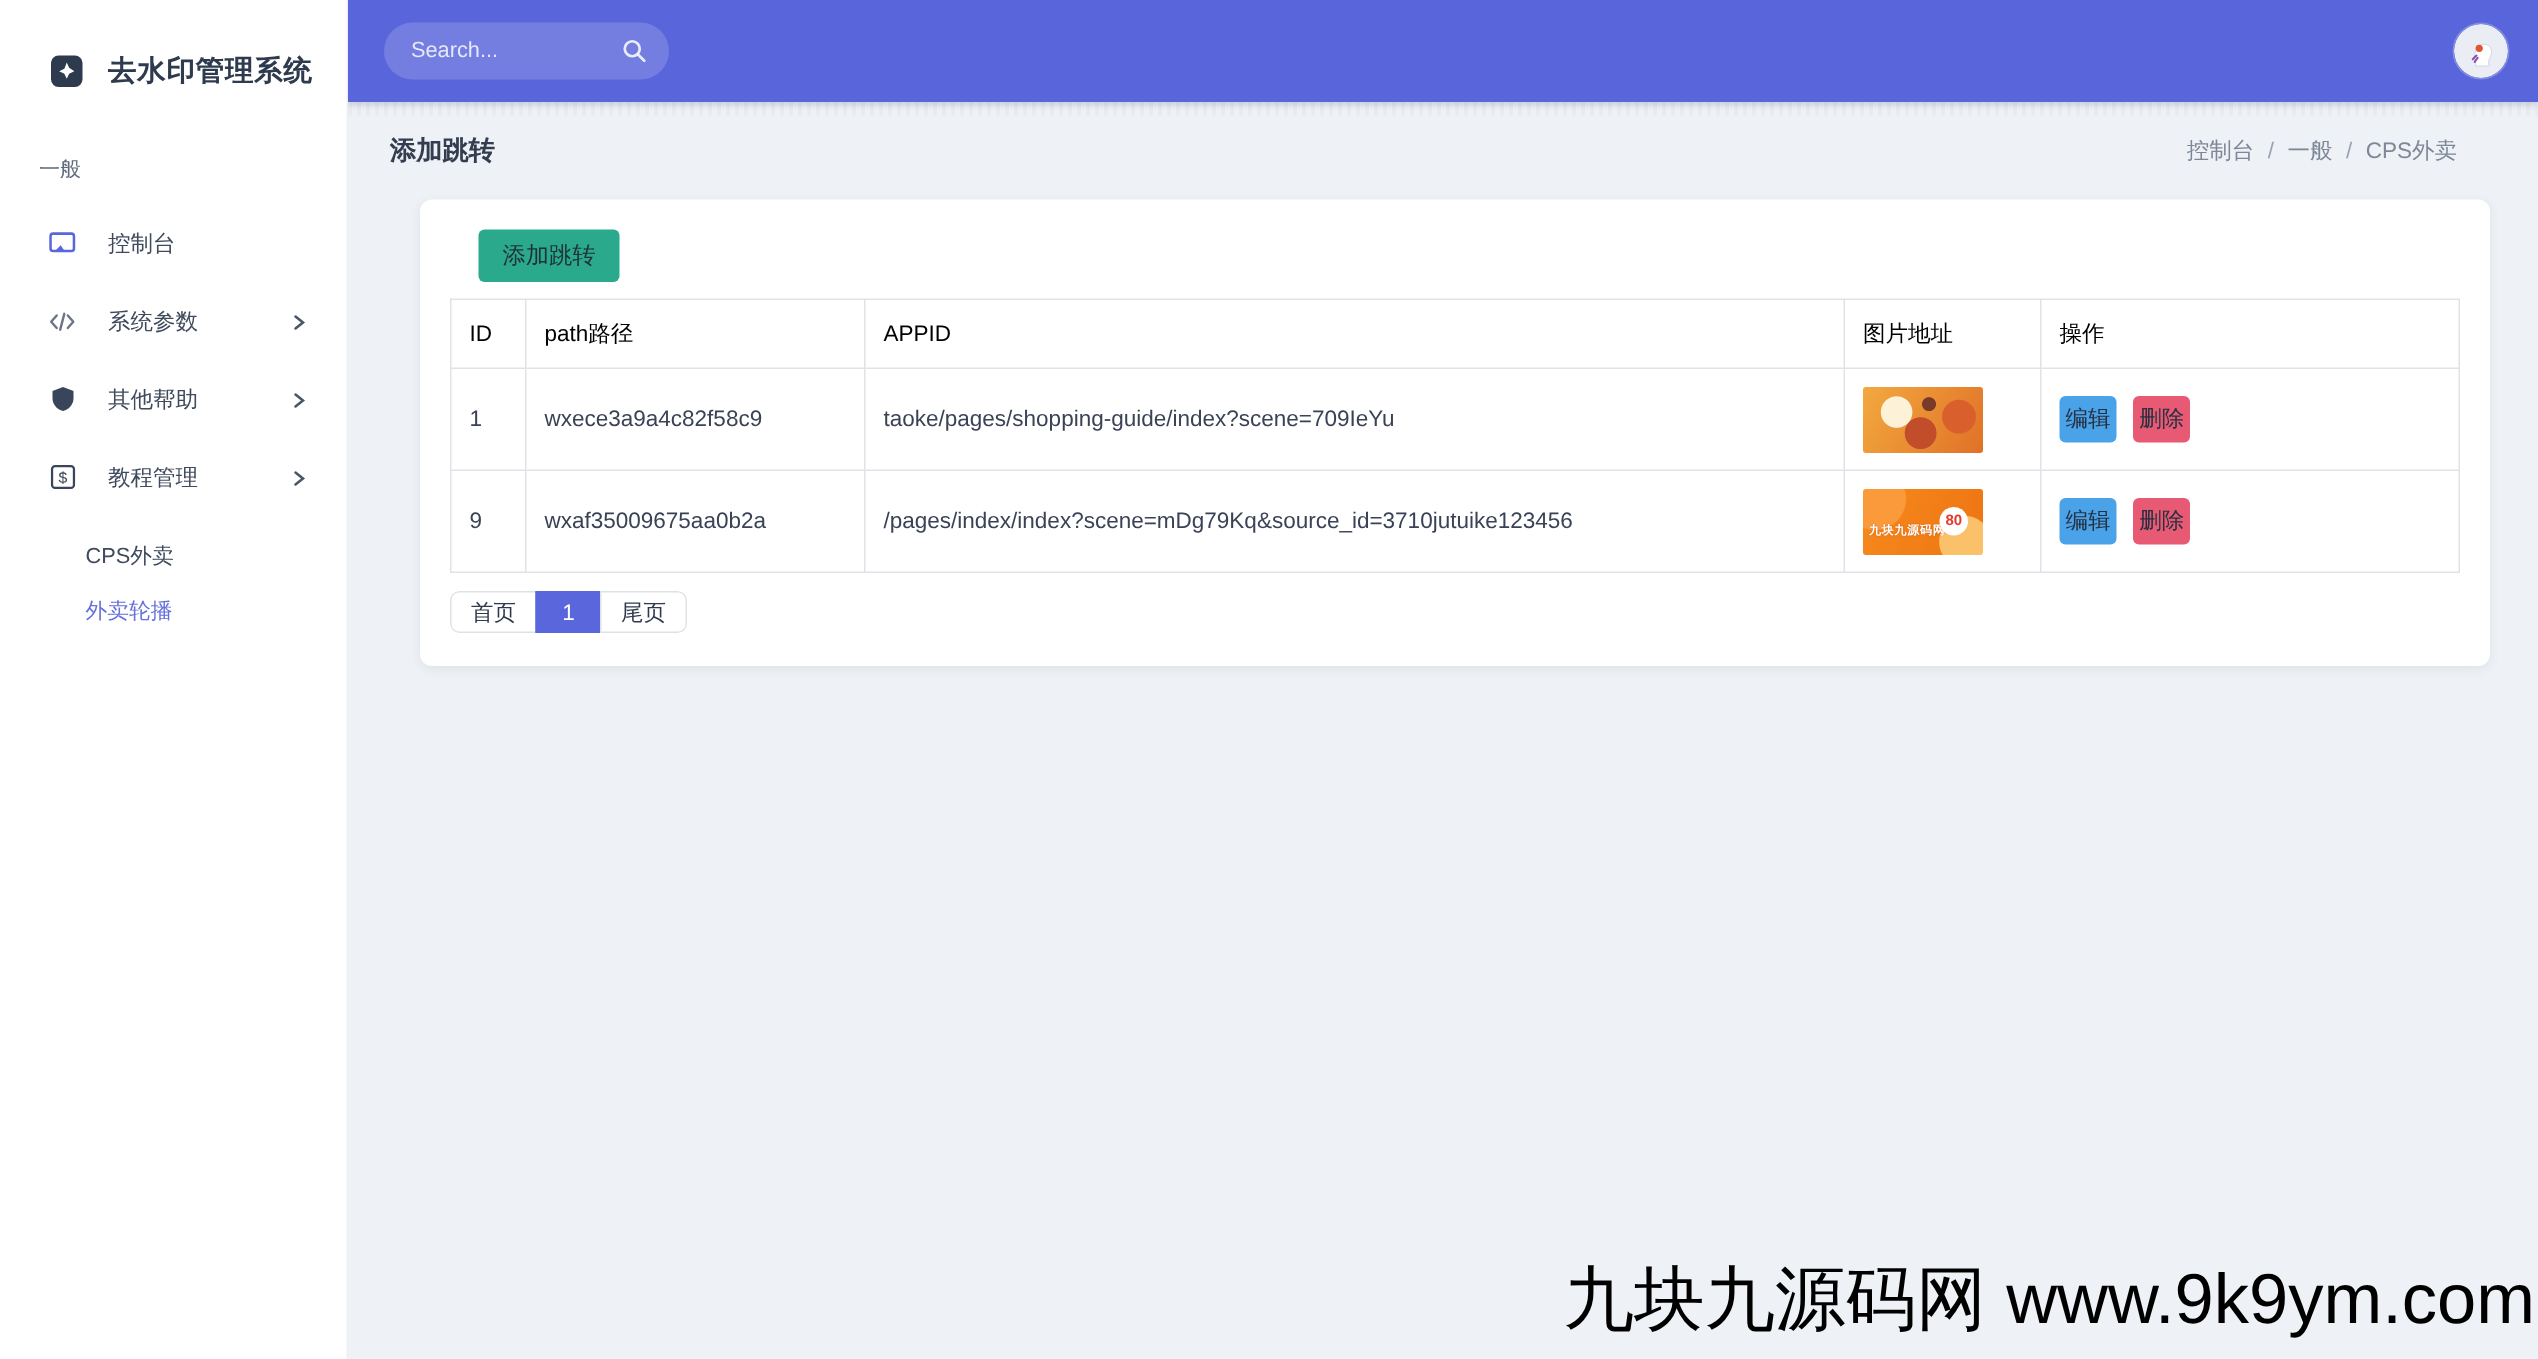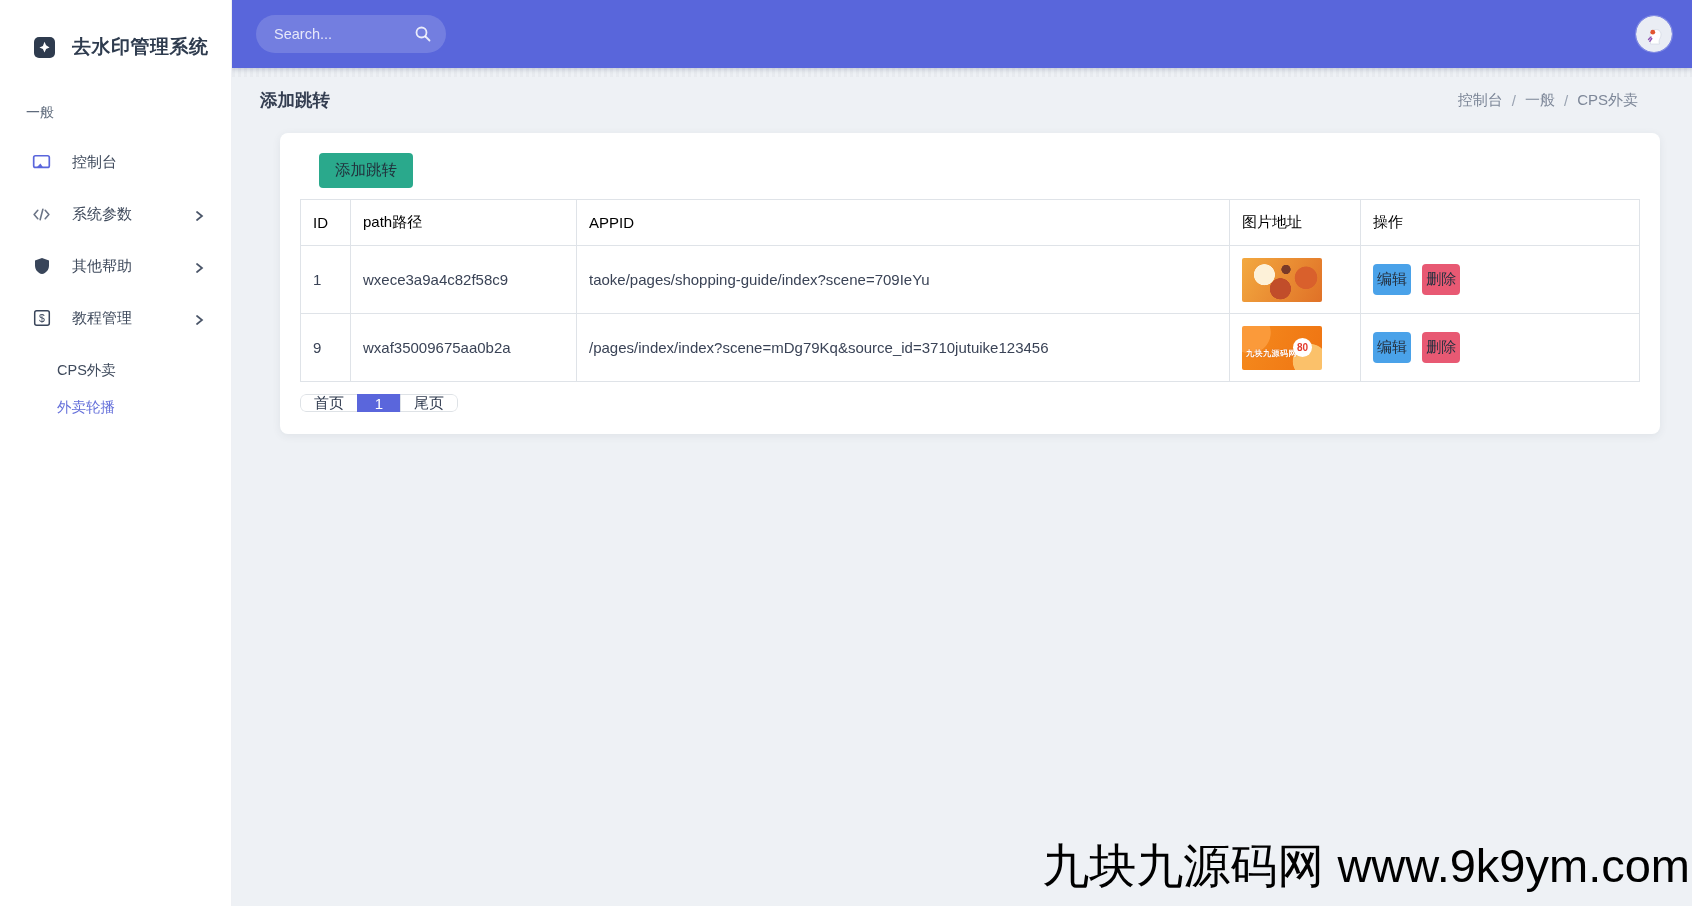--- a/index.html
+++ b/index.html
@@ -133,21 +133,21 @@
   .act-btn {
     display:inline-block; border:none; border-radius:4px; cursor:pointer;
     padding:6px 4px; font-size:15px; color:#253140; font-family:inherit;
   }
   .act-edit { background:#4aa2e9; margin-right:7px; }
   .act-del  { background:#e85973; }
 
   .pagination { display:inline-flex; margin-top:12px; border-radius:6px; overflow:hidden;
     box-shadow:0 0 0 0 rgba(0,0,0,0); }
   .page-btn {
-    min-width:44px; height:18px; padding:0 13px; display:flex; align-items:center; justify-content:center;
+    min-width:44px; height:28px; padding:0 13px; display:flex; align-items:center; justify-content:center;
     background:#ffffff; border:1px solid #dee2e6; color:#2f3a4e; font-size:15px; cursor:pointer;
     margin-left:-1px; font-family:inherit;
   }
   .page-btn:first-child { border-radius:6px 0 0 6px; margin-left:0; }
   .page-btn:last-child { border-radius:0 6px 6px 0; }
   .page-btn.active { background:#5a66dc; border-color:#5a66dc; color:#ffffff; }
 
   .watermark {
     position:absolute; right:2px; bottom:8px; font-size:47px; color:#000000;
     white-space:nowrap; z-index:30; letter-spacing:0;

